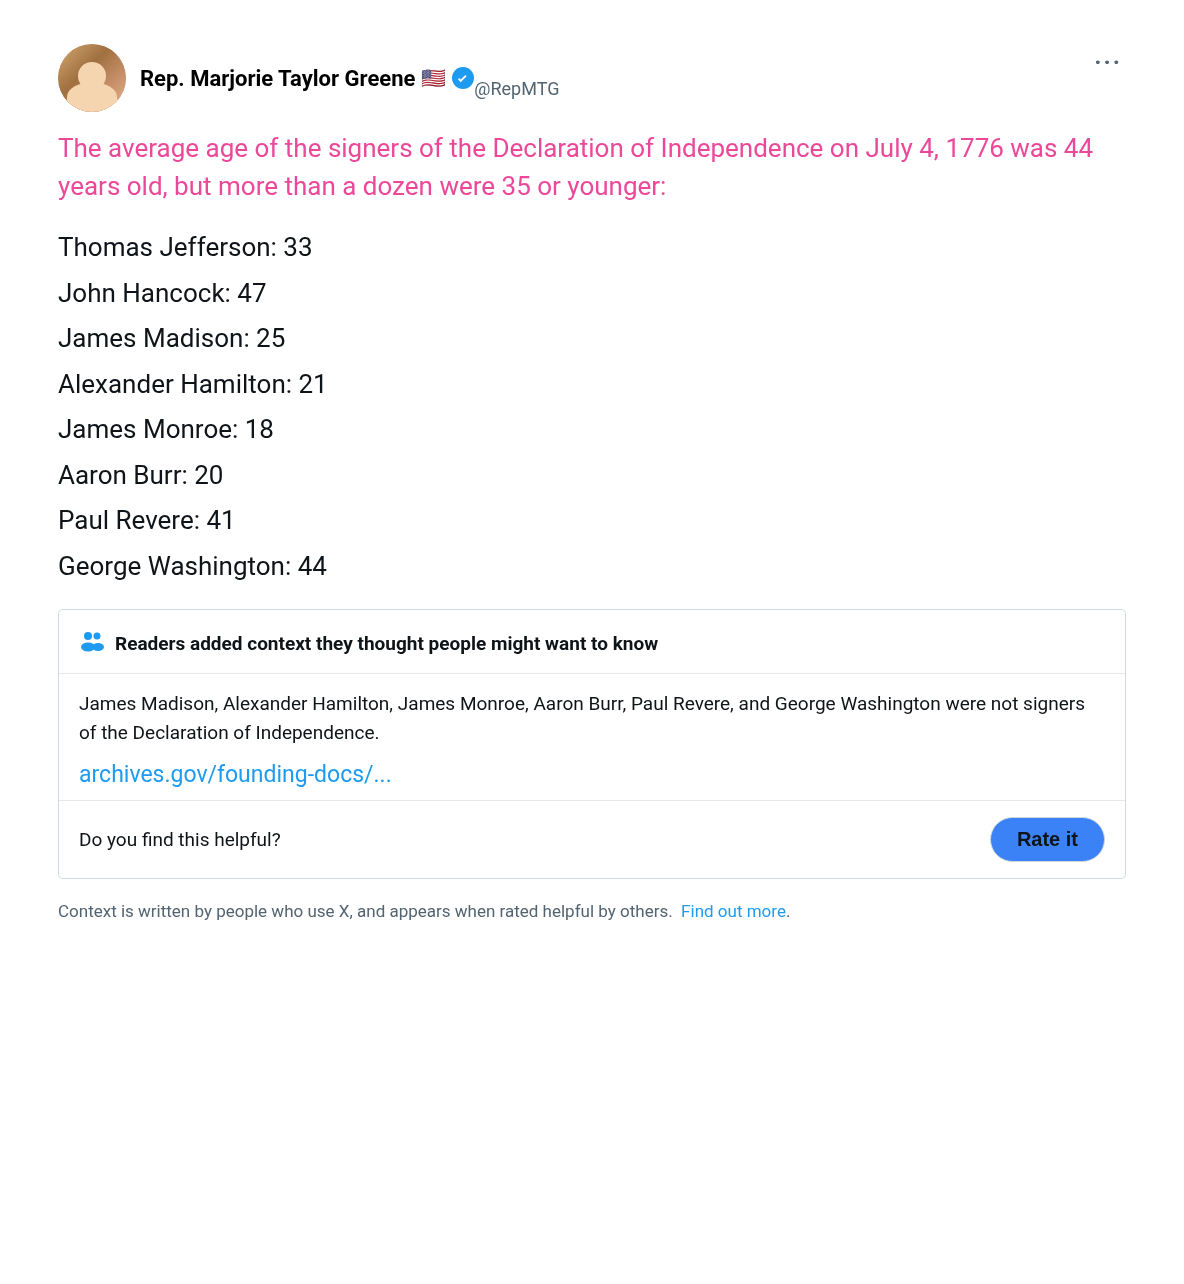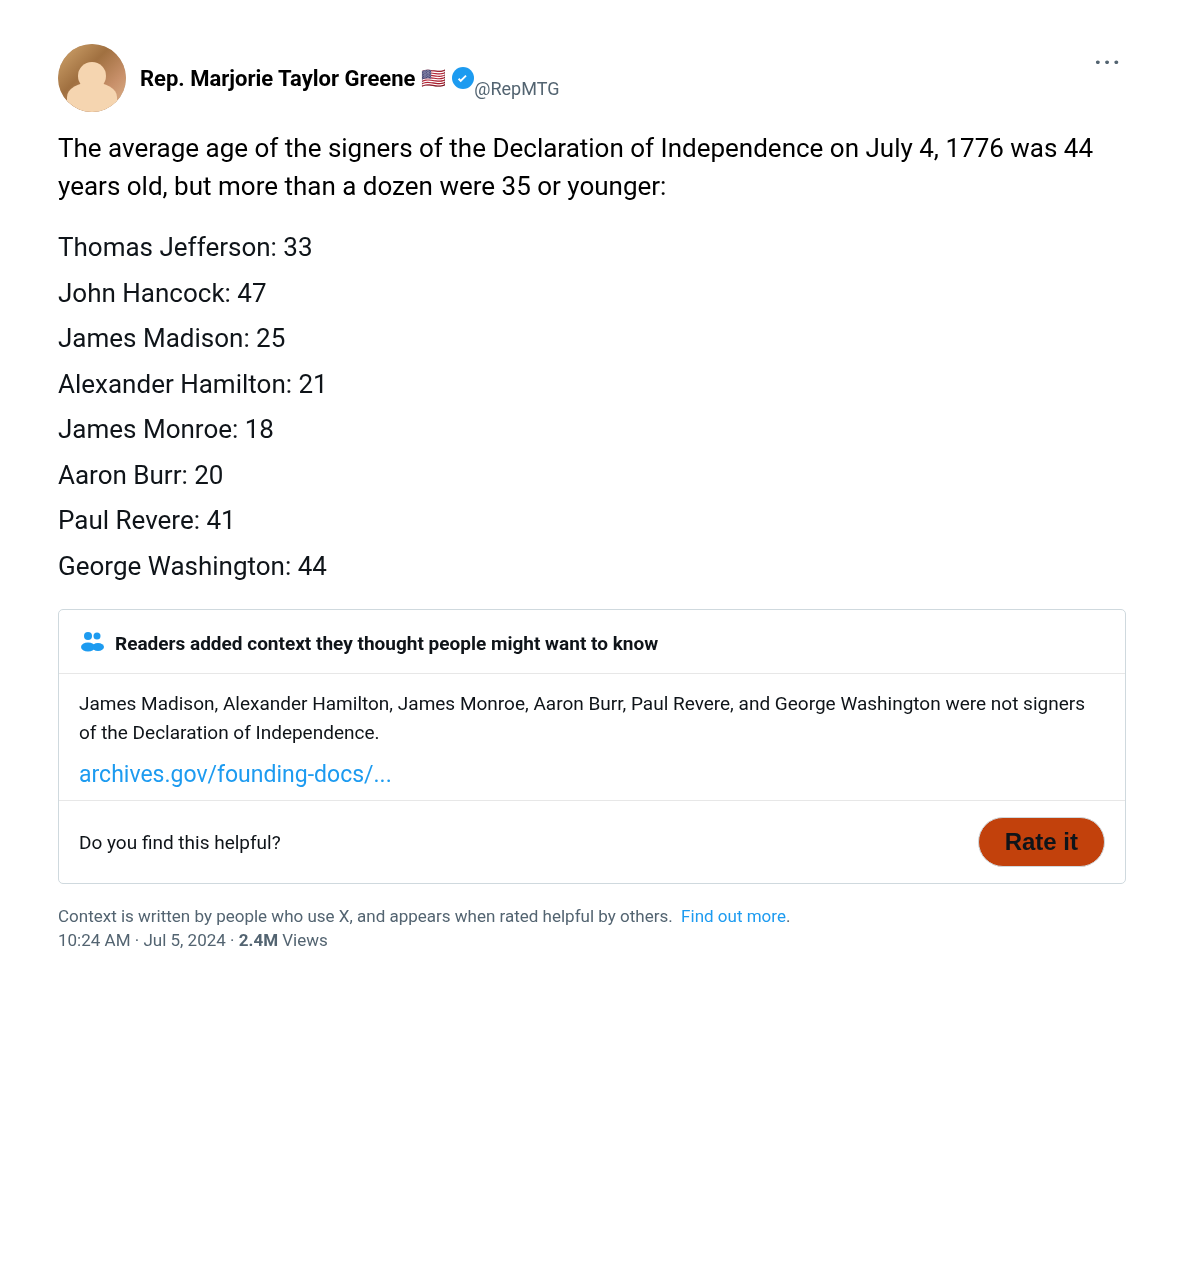--- a/index.html
+++ b/index.html
@@ -131,21 +131,21 @@
       font-weight: 700;
     }
 
     .tweet-body {
       margin-bottom: 20px;
     }
 
     .tweet-text {
       font-size: 26px;
       line-height: 1.45;
-      color: #000000;
+      color: #ec4899;
       margin-bottom: 20px;
     }
 
     .tweet-list {
       font-size: 26px;
       line-height: 1.75;
       color: #0f1419;
       margin-bottom: 20px;
     }
 
@@ -202,31 +202,32 @@
 
     .helpful-text {
       font-size: 19px;
       color: #0f1419;
     }
 
     .rate-button {
       border: 1.5px solid #cfd9de;
       border-radius: 9999px;
       padding: 10px 26px;
-      font-size: 24px;
+      font-size: 20px;
       font-weight: 700;
       color: #0f1419;
-      background: #c2410c;
+      background: #3b82f6;
       cursor: pointer;
     }
 
     .context-footer {
       font-size: 17px;
       color: #536471;
       line-height: 1.5;
+      margin-bottom: 20px;
     }
 
     .context-footer a {
       color: #1d9bf0;
       text-decoration: none;
     }
 
     .tweet-meta {
       font-size: 17px;
       color: #536471;
@@ -302,21 +303,14 @@
         <button class="rate-button">Rate it</button>
       </div>
     </div>
   </div>
 
   <div class="context-footer">
     <span>Context is written by people who use X, and appears when rated helpful by others.</span>
     &nbsp;<a href="#">Find out more</a>.
   </div>
 
-  <div class="tweet-meta">
-    <span>10:24 AM</span>
-    <span>·</span>
-    <span>Jul 5, 2024</span>
-    <span>·</span>
-    <span><strong>2.4M</strong> <span>Views</span></span>
-  </div>
 
 </div>
 
 </body></html>

